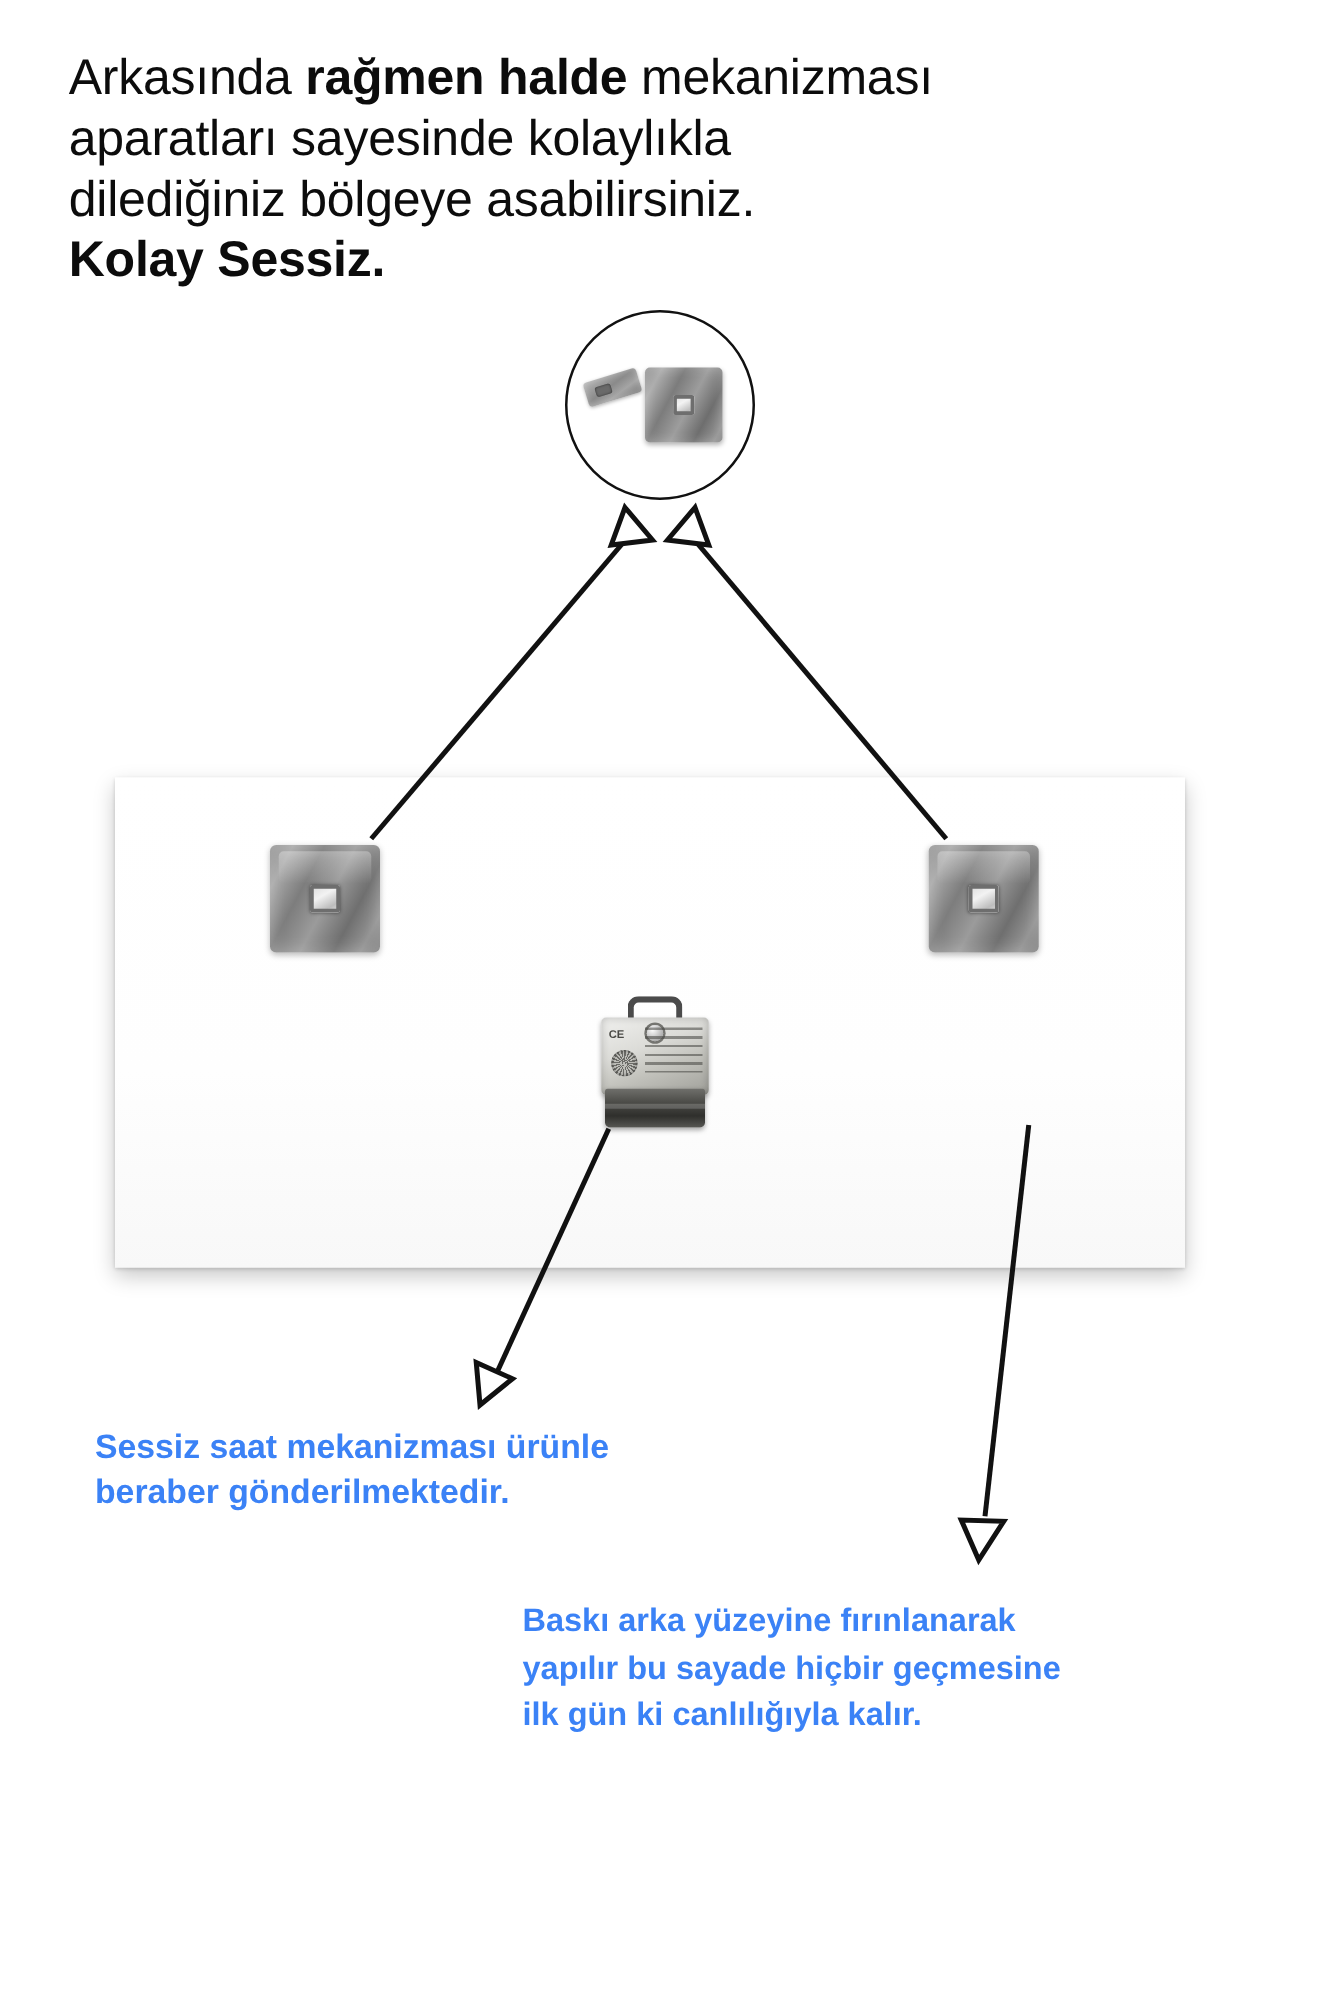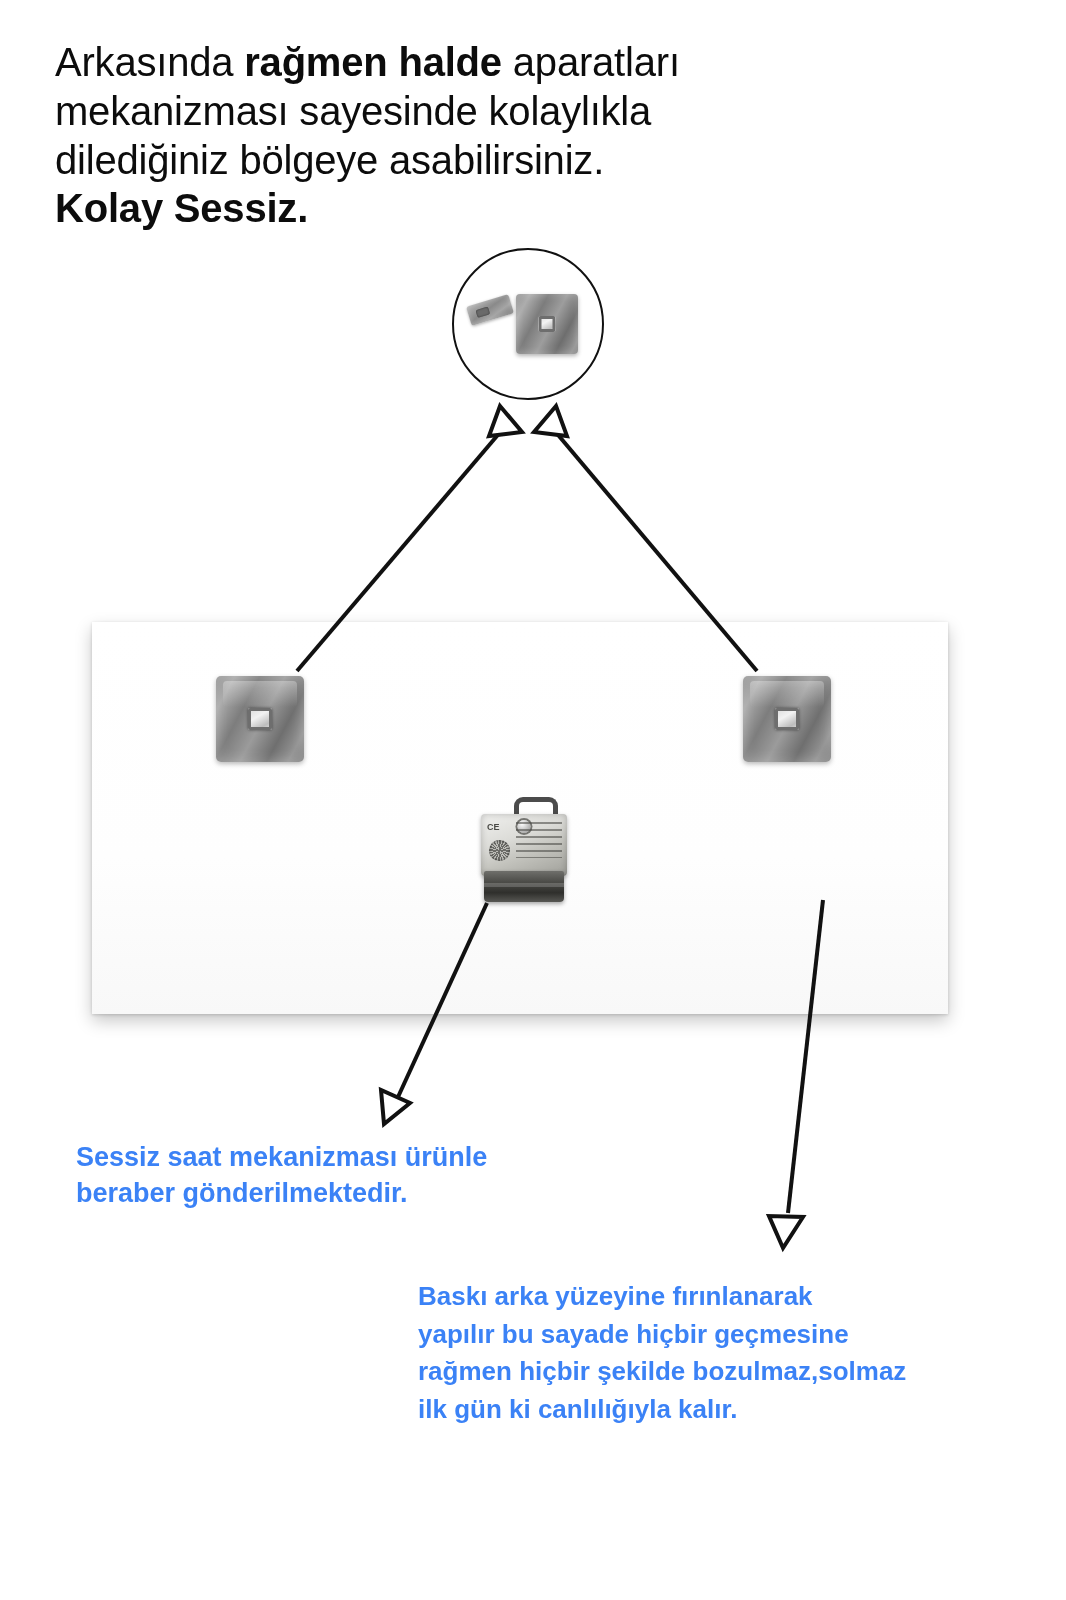--- a/index.html
+++ b/index.html
@@ -112,21 +112,20 @@
   #hanger-right { left: 651px; top: 54px; }
 
   
   #mechanism {
     position: absolute;
     left: 389px;
     top: 175px;
     width: 86px;
     height: 108px;
     z-index: 3;
-    padding-left: 24px;
   }
   .mech-hook {
     position: absolute;
     left: 50%;
     top: 0;
     transform: translateX(-50%);
     width: 34px;
     height: 20px;
     border: 5px solid #4b4b4b;
     border-bottom: none;
@@ -272,22 +271,22 @@
     pointer-events: none;
     z-index: 5;
   }
 </style>
 </head>
 <body>
 
 <div id="page">
 
   <div class="headline">
-    <span class="line"><span>Arkasında </span><span class="b">rağmen halde</span><span> aparatları</span></span>
-    <span class="line">mekanizması sayesinde kolaylıkla</span>
+    <span class="line"><span>Arkasında </span><span class="b">rağmen halde</span><span> mekanizması</span></span>
+    <span class="line">aparatları sayesinde kolaylıkla</span>
     <span class="line">dilediğiniz bölgeye asabilirsiniz.</span>
     <span class="line bold">Kolay Sessiz.</span>
   </div>
 
   <div id="parts-circle">
     <div class="part-hook"></div>
     <div class="part-plate"></div>
   </div>
 
   <div id="product-panel">
@@ -330,17 +329,16 @@
   </svg>
 
   <div class="caption" id="caption-mechanism">
     <span class="line">Sessiz saat mekanizması ürünle</span>
     <span class="line">beraber gönderilmektedir.</span>
   </div>
 
   <div class="caption" id="caption-print">
     <span class="line">Baskı arka yüzeyine fırınlanarak</span>
     <span class="line">yapılır bu sayade hiçbir geçmesine</span>
-    <span class="line">rağmen hiçbir şekilde bozulmaz,solmaz</span>
     <span class="line">ilk gün ki canlılığıyla kalır.</span>
   </div>
 
 </div>
 
 </body></html>

